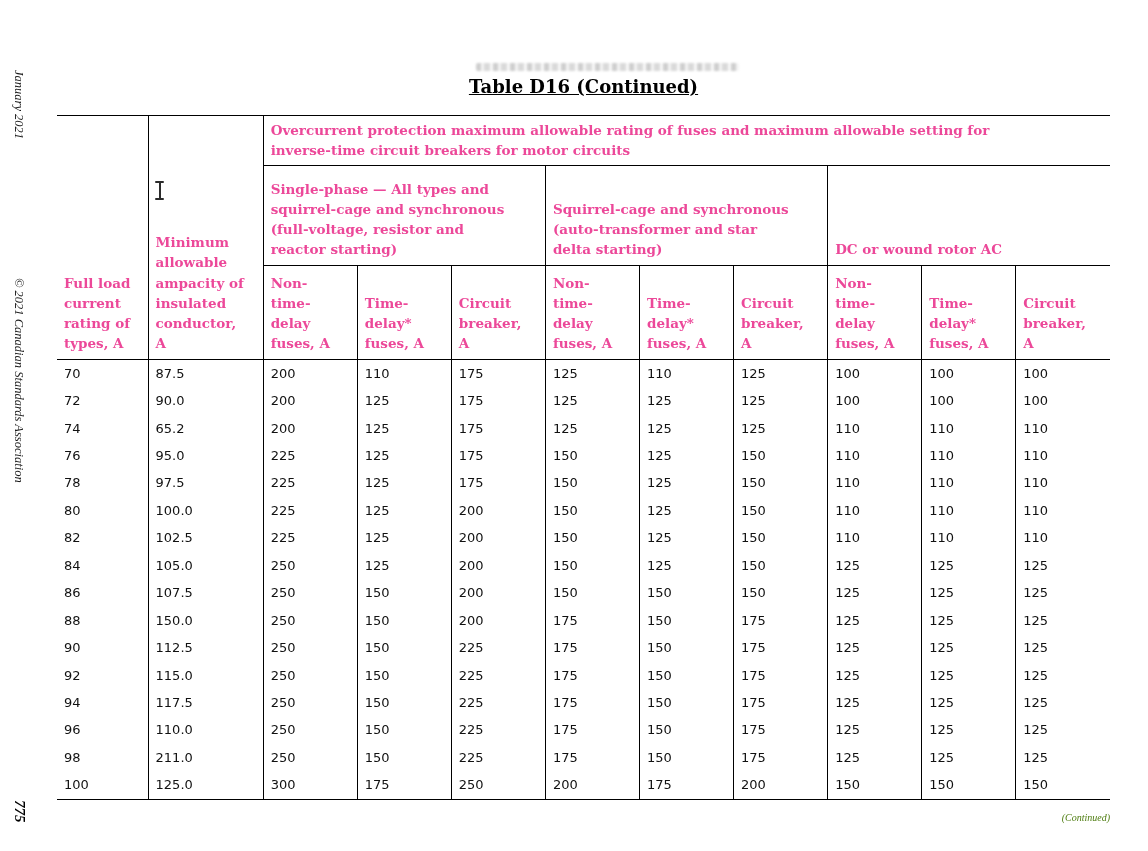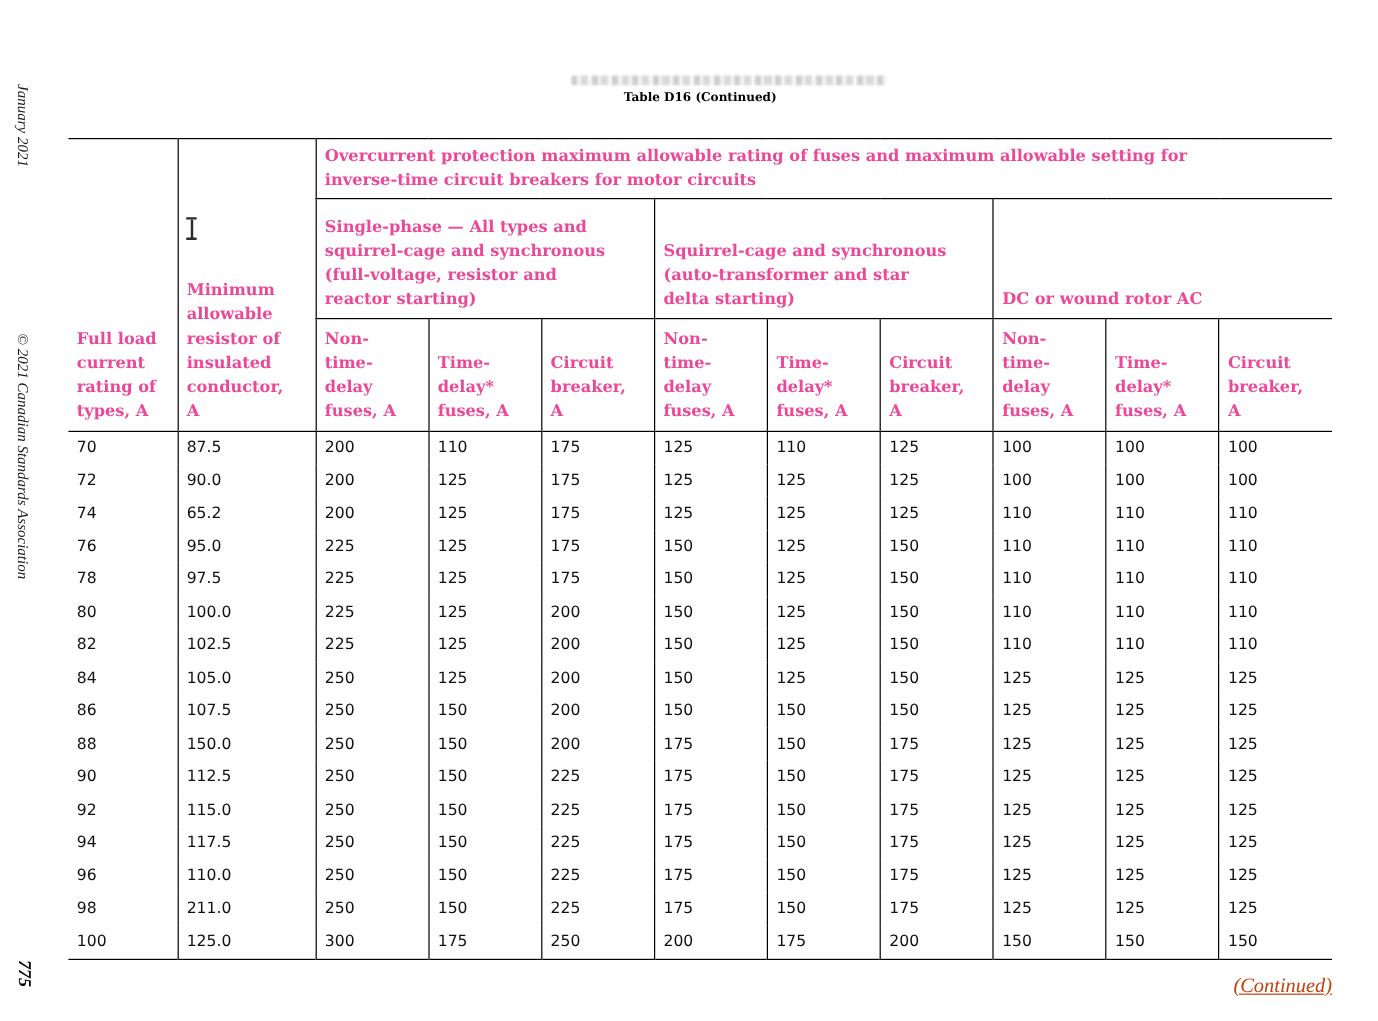--- a/index.html
+++ b/index.html
@@ -33,21 +33,21 @@
     font-size:15px;
     white-space:nowrap;
     color:#000;
   }
 
   
   .doc-title {
     position:absolute; left:57px; top:76px; width:1053px;
     text-align:center;
     font-family:"DejaVu Serif", serif;
-    font-weight:bold; font-size:10px; color:#000;
+    font-weight:bold; font-size:18px; color:#000;text-decoration:underline;
   }
   .blur-artifact {
     position:absolute; left:476px; top:63px; width:263px; height:8px;
     background:repeating-linear-gradient(90deg,#9f9f9f 0 5px, rgba(160,160,160,.25) 5px 8px, #b5b5b5 8px 14px, rgba(170,170,170,.15) 14px 17px);
     filter:blur(1.1px);
     opacity:.5;
     border-radius:2px;
   }
 
   
@@ -80,21 +80,21 @@
   .bl { border-left:1.5px solid #000; }
   .bb { border-bottom:1.5px solid #000; }
   tr.hrow1 { height:49px; }
   tr.hrow2 { height:100px; }
   tr.hrow3 { height:94px; }
 
   .continued-note {
     position:absolute; left:57px; top:812px; width:1053px;
     text-align:right;
     font-family:"Liberation Serif", serif;
-    font-style:italic; font-size:17px; color:#c2410c;text-decoration:underline;
+    font-style:italic; font-size:10px; color:#4d7c0f;
   }
 
   
   .ibeam { position:absolute; left:155px; top:181px; width:9px; height:19px; }
   .ibeam .stem { position:absolute; left:3.5px; top:1.5px; width:2px; height:16px; background:#2b2b2b; }
   .ibeam .cap-top, .ibeam .cap-bottom {
     position:absolute; left:0; width:9px; height:2px; background:#2b2b2b; border-radius:1px;
   }
   .ibeam .cap-top { top:0; }
   .ibeam .cap-bottom { bottom:0; }
@@ -129,21 +129,21 @@
         <col style="width:94px">
     </colgroup>
     <thead>
       <tr class="hrow1">
         <th rowspan="3" class="bb">Full load
 current
 rating of
 types, A</th>
         <th rowspan="3" class="bl bb">Minimum
 allowable
-resistor of
+ampacity of
 insulated
 conductor,
 A</th>
         <th colspan="9" class="bl bb span-head">Overcurrent protection maximum allowable rating of fuses and maximum allowable setting for
 inverse-time circuit breakers for motor circuits</th>
       </tr>
       <tr class="hrow2">
         <th colspan="3" class="bl bb">Single-phase — All types and
 squirrel-cage and synchronous
 (full-voltage, resistor and

